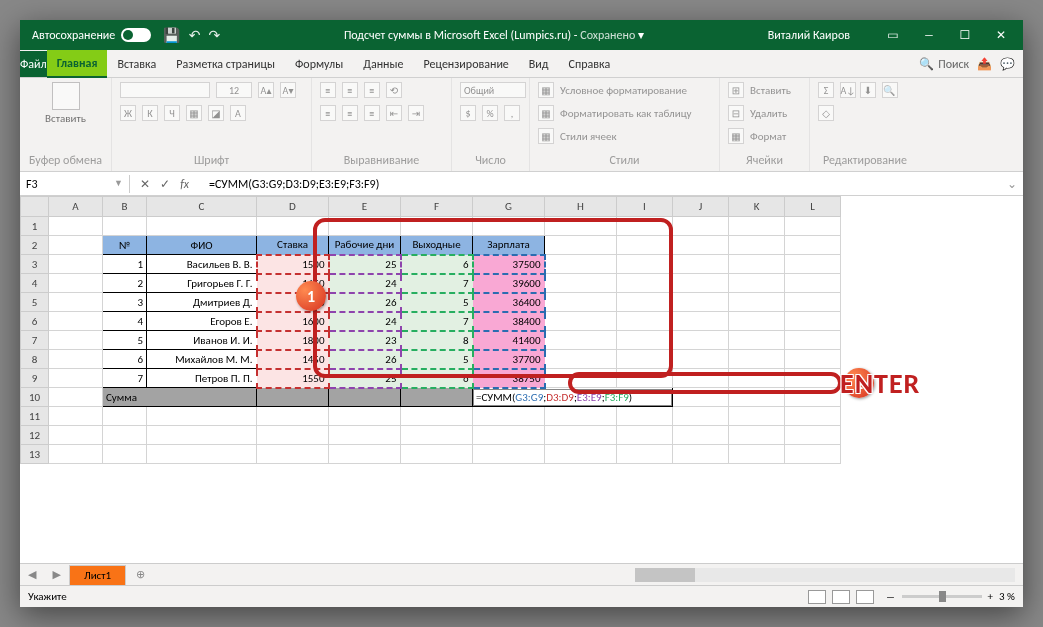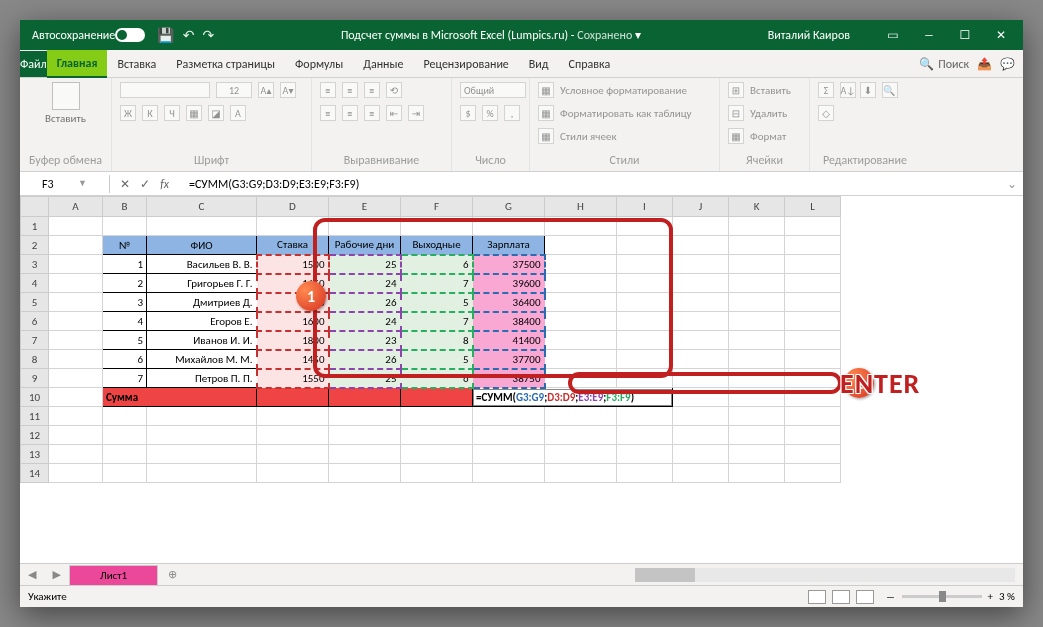--- a/index.html
+++ b/index.html
@@ -1,19 +1,19 @@
 <!DOCTYPE html>
 <html><head>
 <meta charset="utf-8">
 <style>
 *{box-sizing:border-box;margin:0;padding:0;font-family:'Segoe UI',Calibri,sans-serif}
 body{background:#888;display:flex;align-items:center;justify-content:center;height:627px;width:1043px;overflow:hidden}
 .window{width:1003px;height:587px;background:#fff;box-shadow:0 8px 30px rgba(0,0,0,.5);position:relative;display:flex;flex-direction:column}
 .titlebar{background:#0a6332;height:30px;display:flex;align-items:center;color:#fff;font-size:12px;padding:0 4px}
-.titlebar .autosave{display:flex;align-items:center;gap:0;margin-left:8px}
+.titlebar .autosave{display:flex;align-items:center;gap:6px;margin-left:8px}
 .titlebar .toggle{width:30px;height:14px;background:#fff;border-radius:7px;position:relative}
 .titlebar .toggle::after{content:'';position:absolute;width:10px;height:10px;background:#0a6332;border-radius:50%;top:2px;left:2px}
 .titlebar .qat{display:flex;gap:8px;margin-left:12px;opacity:.9}
 .titlebar .qat span{font-size:14px}
 .titlebar .doctitle{flex:1;text-align:center;font-size:12px}
 .titlebar .saved{opacity:.8}
 .titlebar .user{margin-right:25px}
 .titlebar .winbtns{display:flex}
 .titlebar .winbtns div{width:36px;height:30px;display:flex;align-items:center;justify-content:center;font-size:12px}
 .ribbon-tabs{background:#f3f2f1;display:flex;align-items:center;font-size:12px;height:28px;border-bottom:1px solid #d0d0d0}
@@ -24,55 +24,55 @@
 .ribbon-tabs .search{display:flex;align-items:center;gap:4px;color:#666}
 .ribbon-body{background:#f3f2f1;height:94px;display:flex;border-bottom:1px solid #d0d0d0}
 .group{border-right:1px solid #d8d8d8;padding:4px 8px;display:flex;flex-direction:column;justify-content:space-between;opacity:.55}
 .group .ctrls{display:flex;gap:4px;flex-wrap:wrap;align-items:center;font-size:11px;color:#444}
 .group .row{display:flex;gap:6px;align-items:center;margin-bottom:3px}
 .group .lbl{font-size:12px;color:#555;text-align:center}
 .group .big{display:flex;flex-direction:column;align-items:center;gap:2px;font-size:11px}
 .group .big .icon{width:28px;height:28px;border:1px solid #999;background:#fff}
 .small-ico{width:16px;height:16px;display:inline-flex;align-items:center;justify-content:center;border:1px solid #bbb;font-size:10px;background:#fff}
 .namebox-row{height:24px;display:flex;align-items:center;border-bottom:1px solid #d0d0d0;background:#fff;font-size:12px}
-.namebox{width:90px;border-right:1px solid #ccc;padding:2px 22px;display:flex;justify-content:space-between}
+.namebox{width:110px;border-right:1px solid #ccc;padding:2px 6px;display:flex;justify-content:space-between}
 .namebox .dd{color:#999;font-size:9px}
 .fx-btns{display:flex;gap:10px;padding:0 10px;color:#666}
 .fx-label{font-style:italic;color:#666;padding-right:6px}
 .formula-input{flex:1;padding:2px 4px;font-size:12px}
 .grid-area{flex:1;position:relative;overflow:hidden;background:#fff}
 .grid{position:absolute;inset:0}
 table.sheet{border-collapse:collapse;font-size:12px}
 .colhdr th{background:#e6e6e6;border:1px solid #ccc;font-weight:400;color:#444;height:20px;font-size:11px}
 .colhdr th:first-child{width:28px}
 .rowhdr{background:#e6e6e6;border:1px solid #ccc;text-align:center;font-size:11px;color:#444;width:28px}
 td{border:1px solid #d4d4d4;height:19px;padding:0 3px;font-size:11px;white-space:nowrap}
 td.r{text-align:right}
 .th-blue{background:#8db4e2;border:1px solid #000;text-align:center;font-weight:400}
 .td-b{border:1px solid #000}
-.td-sum{background:#ef4444;border:1px solid #000;font-weight:700}
+.td-sum{background:#a3a3a3;border:1px solid #000;font-weight:400}
 .sel-pink{background:#fce4e4}
 .sel-green{background:#e2f0e2}
 .sel-blue{background:#f9a8d4}
 .dash-red{border:2px dashed #c53030!important}
 .dash-purple{border:2px dashed #8e44ad!important}
 .dash-green{border:2px dashed #27ae60!important}
 .dash-blue{border:2px dashed #2b6cb0!important}
 .callout{position:absolute;border:4px solid #c02020;border-radius:12px;pointer-events:none}
 .badge{position:absolute;width:30px;height:30px;border-radius:50%;background:radial-gradient(circle at 30% 30%,#ff8a50,#d63020);color:#fff;font-weight:700;display:flex;align-items:center;justify-content:center;font-size:16px;box-shadow:1px 1px 3px rgba(0,0,0,.4)}
 .enter-txt{position:absolute;font-size:28px;font-weight:900;color:#c02020;text-shadow:1px 1px 0 #fff,-1px -1px 0 #fff,1px -1px 0 #fff,-1px 1px 0 #fff;letter-spacing:1px}
 .formula-cell{background:#fff;border:1px solid #888;font-size:11px;padding:1px 2px;white-space:nowrap}
 .formula-cell .fn{color:#000}
 .formula-cell .r1{color:#2b6cb0}
 .formula-cell .r2{color:#c53030}
 .formula-cell .r3{color:#8e44ad}
 .formula-cell .r4{color:#27ae60}
 .sheettabs{height:22px;background:#f3f2f1;border-top:1px solid #ccc;display:flex;align-items:center;font-size:11px}
 .sheettabs .nav{padding:0 8px;color:#888}
-.sheettabs .stab{background:#ec4899;padding:3px 30px;border:1px solid #ccc;border-bottom:none}
+.sheettabs .stab{background:#f97316;padding:3px 14px;border:1px solid #ccc;border-bottom:none}
 .sheettabs .plus{padding:0 10px;color:#888}
 .sheettabs .scroll{flex:1;display:flex;justify-content:flex-end;padding-right:8px}
 .sheettabs .scroll .track{width:380px;height:14px;background:#e8e8e8;position:relative}
 .sheettabs .scroll .thumb{position:absolute;left:0;width:60px;height:14px;background:#c4c4c4}
 .statusbar{height:22px;background:#f3f2f1;border-top:1px solid #ccc;display:flex;align-items:center;font-size:11px;padding:0 8px;justify-content:space-between}
 .statusbar .views{display:flex;gap:6px;align-items:center}
 .statusbar .views span{width:18px;height:14px;border:1px solid #999;background:#fff}
 .statusbar .zoom{display:flex;align-items:center;gap:6px}
 .statusbar .slider{width:80px;height:3px;background:#ccc;position:relative}
 .statusbar .slider::after{content:'';position:absolute;width:7px;height:11px;background:#888;top:-4px;left:37px}
@@ -454,35 +454,20 @@
               <td class=""></td>
               <td class=""></td>
               <td class=""></td>
               <td class=""></td>
               <td class=""></td>
               <td class=""></td>
               <td class=""></td>
               <td class=""></td>
               <td class=""></td>
             </tr>
-            <tr>
-              <td class="rowhdr">14</td>
-              <td class=""></td>
-              <td class=""></td>
-              <td class=""></td>
-              <td class=""></td>
-              <td class=""></td>
-              <td class=""></td>
-              <td class=""></td>
-              <td class=""></td>
-              <td class=""></td>
-              <td class=""></td>
-              <td class=""></td>
-              <td class=""></td>
-            </tr>
           </tbody>
         </table>
     </div>
     <div class="callout" style="left:293px;top:22px;width:360px;height:160px"></div>
     <div class="badge" style="left:276px;top:85px">1</div>
     <div class="callout" style="left:548px;top:176px;width:274px;height:22px"></div>
     <div class="badge" style="left:824px;top:172px">2</div>
     <div class="enter-txt" style="left:820px;top:170px">ENTER</div>
   </div>
 

